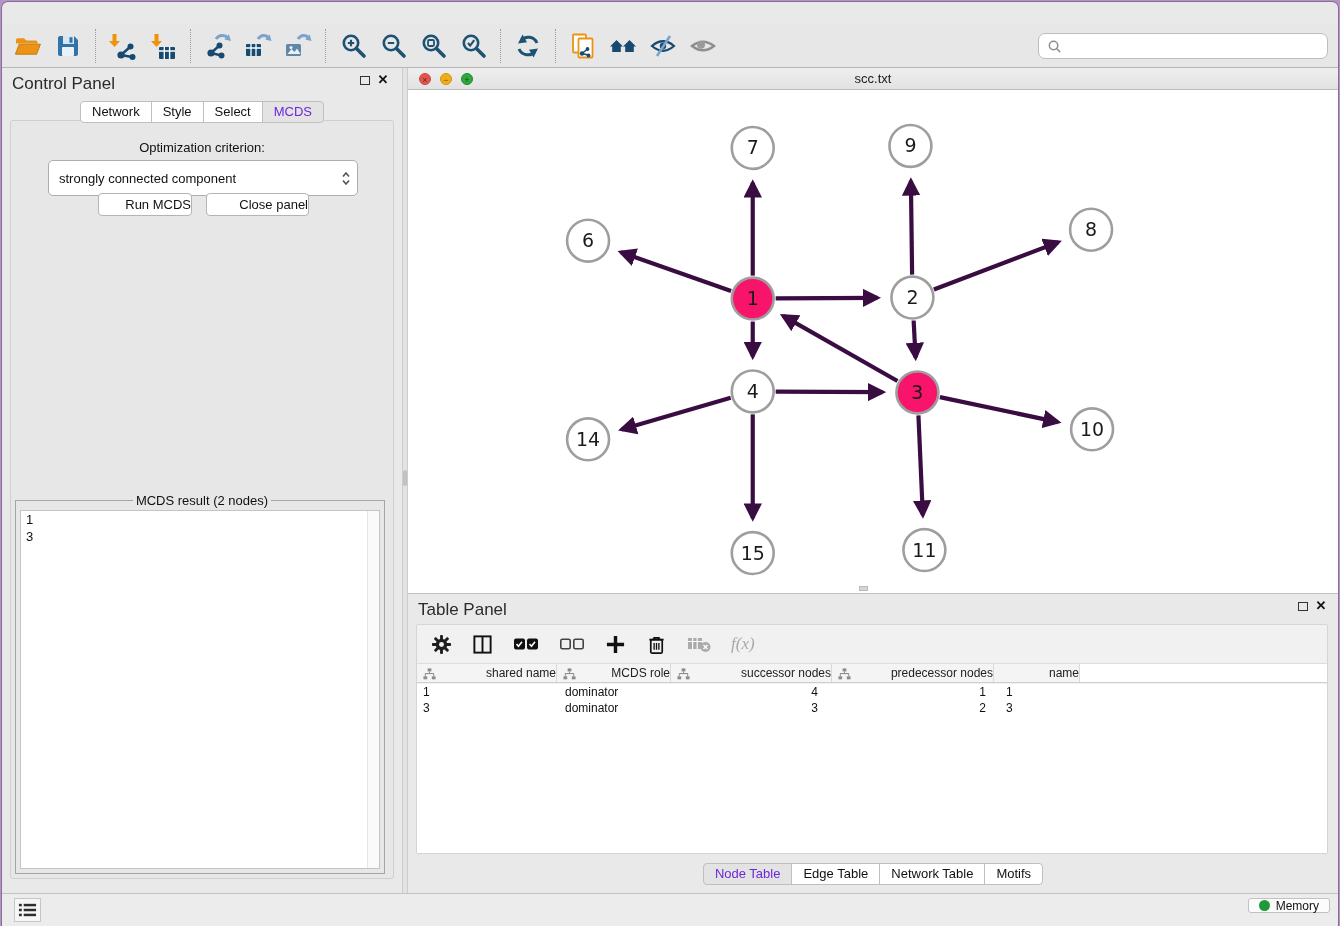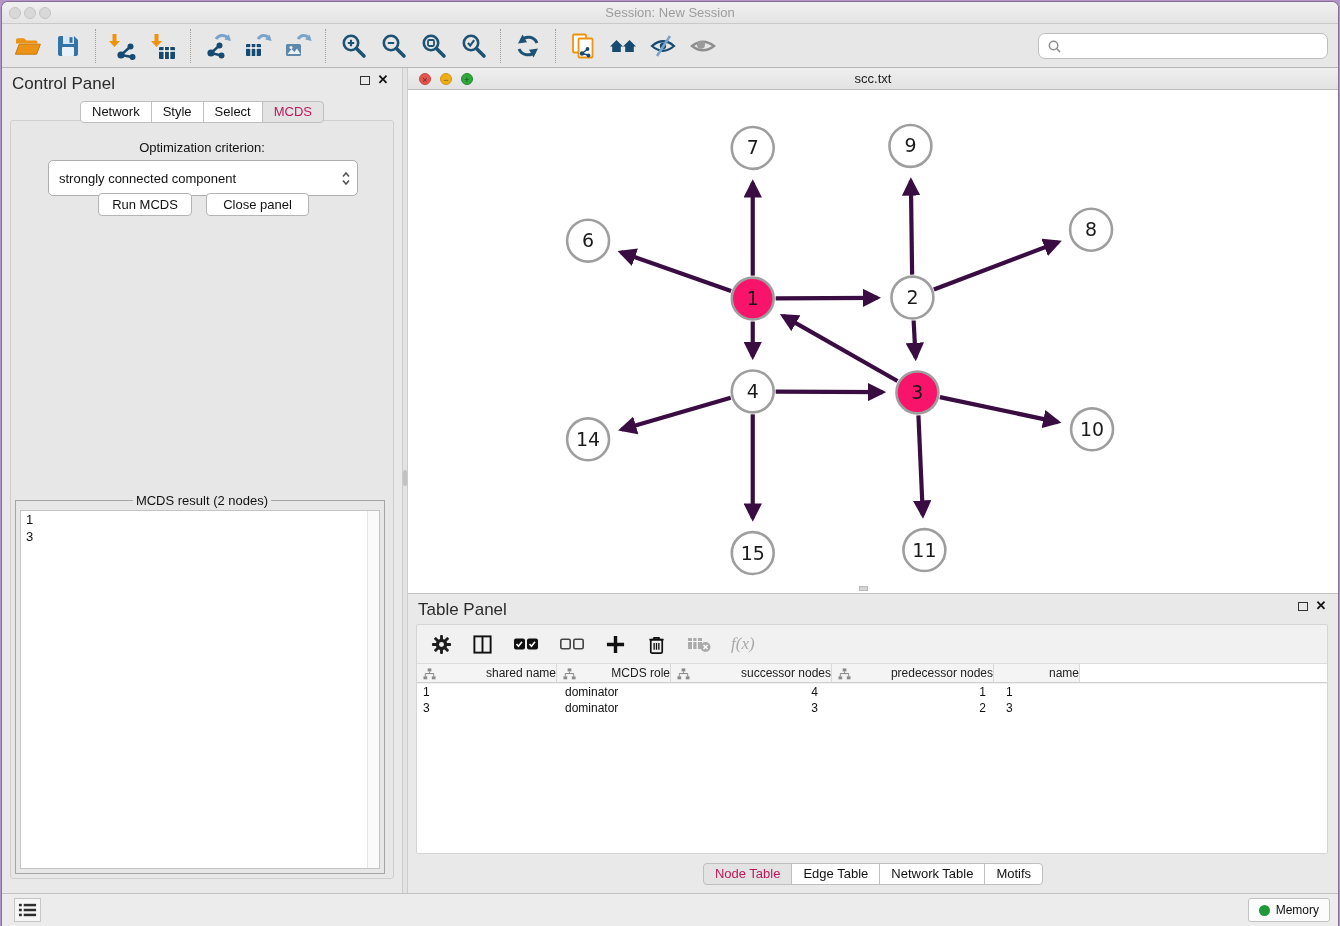--- a/index.html
+++ b/index.html
@@ -40,30 +40,30 @@
   
   .cpanel { position:absolute; top:0; left:0; width:400px; height:100%; background:#E9E9E9; }
   .panel-title { position:absolute; left:10px; top:6px; font-size:17px; color:#2B2B2B; }
   .float-icon { position:absolute; top:8px; width:10px; height:9px; border:1.5px solid #333; background:transparent; }
   .close-icon { position:absolute; top:4px; font-size:13px; font-weight:bold; color:#111; width:14px; text-align:center; cursor:pointer;}
   .cp-tabs { position:absolute; top:33px; left:78px; display:flex; z-index:3; }
   .tab { border:1px solid #BFBFBF; background:#FFF; color:#111; font-size:13px;
          padding:2px 11px 3px; margin-left:-1px; cursor:pointer; font-family:inherit; }
   .tab:first-child { border-radius:4px 0 0 4px; margin-left:0; }
   .tab:last-child  { border-radius:0 4px 4px 0; }
-  .tab.active { background:#E3E3E3; color:#be185d; }
+  .tab.active { background:#E3E3E3; color:#6d28d9; }
   .cp-content { position:absolute; left:8px; right:8px; top:52px; bottom:14px;
                 background:#E7E7E7; border:1px solid #CFCFCF; border-radius:3px; }
   .opt-label { position:absolute; top:19px; left:0; right:0; text-align:center; font-size:13px; color:#111; }
   .dropdown { position:absolute; top:39px; left:37px; width:310px; height:36px;
               background:#fff; border:1px solid #ADADAD; border-radius:5px;
               display:flex; align-items:center; padding:0 6px 0 10px; cursor:pointer; }
   .dropdown .dval { flex:1; font-size:13px; color:#111; }
   .btn { position:absolute; height:23px; background:#fff; border:1px solid #B4B4B4;
-         border-radius:4px; font-size:13px; color:#111; cursor:pointer; font-family:inherit; }
+         border-radius:4px; font-size:13px; color:#111; cursor:pointer; font-family:inherit;text-align:right; }
   .mcds-fieldset { position:absolute; left:4px; right:8px; top:372px; bottom:4px;
                    border:1px solid #A5A5A5; background:#E7E7E7; }
   .mcds-fieldset legend { font-size:13px; color:#111; padding:0 3px; margin-left:2px;text-align:center; }
   .result-area { position:absolute; left:4px; right:4px; top:2px; bottom:4px;
                  background:#fff; border:1px solid #C4C4C4; font-size:13px; color:#111; }
   .result-area .line { padding:0 5px; line-height:17px; }
   .result-scroll { position:absolute; right:0; top:0; bottom:0; width:12px;
                    background:#FAFAFA; border-left:1px solid #E6E6E6; }
 
   
@@ -99,36 +99,30 @@
   .tbody { position:absolute; left:0; right:0; top:59px; bottom:0; background:#fff; }
   .tr { position:relative; height:16px; }
   .td { position:absolute; top:0; height:16px; font-size:12px; color:#111; line-height:16px; }
   .tp-tabs { position:absolute; left:0; right:0; bottom:8px; display:flex; justify-content:center; }
 
   
   .statusbar { position:absolute; bottom:0; left:0; right:0; height:33px;
                background:#ECECEC; border-top:1px solid #C3C3C3; }
   .listbtn { position:absolute; left:12px; top:4px; width:27px; height:24px; background:#F6F6F6;
              border:1px solid #C6C6C6; display:flex; align-items:center; justify-content:center; cursor:pointer;}
-  .membtn { position:absolute; right:8px; top:4px; height:24px; background:#FCFCFC;
+  .membtn { position:absolute; right:8px; top:4px; height:15px; background:#FCFCFC;
             border:1px solid #C2C2C2; border-radius:3px; display:flex; align-items:center;
             padding:0 10px; gap:6px; font-size:12px; color:#111; cursor:pointer; }
   .memdot { width:11px; height:11px; border-radius:50%; background:#1F9939; }
 </style>
 </head>
 <body>
 
 <div class="window">
 
-  <div class="titlebar">
-    <span class="tl inactive" style="left:7px"></span>
-    <span class="tl inactive" style="left:22px"></span>
-    <span class="tl inactive" style="left:37px"></span>
-    <div class="title">Session: New Session</div>
-  </div>
 
   <div class="toolbar">
     <button class="tbtn">
       <svg class="ticon" viewBox="0 0 28 28">
         <path fill="#EC9214" d="M2 8c0-1 .8-1.8 1.8-1.8h6.2l2.4 2.4h9.4c1 0 1.7.8 1.7 1.7v1.2H2V8z"></path>
         <path fill="#EC9214" stroke="#C77A0A" stroke-width="1" d="M5.2 12.2h21.2l-3.8 10H1.4l3.8-10z"></path>
       </svg>
     </button>
     <button class="tbtn">
       <svg class="ticon" viewBox="0 0 28 28">

